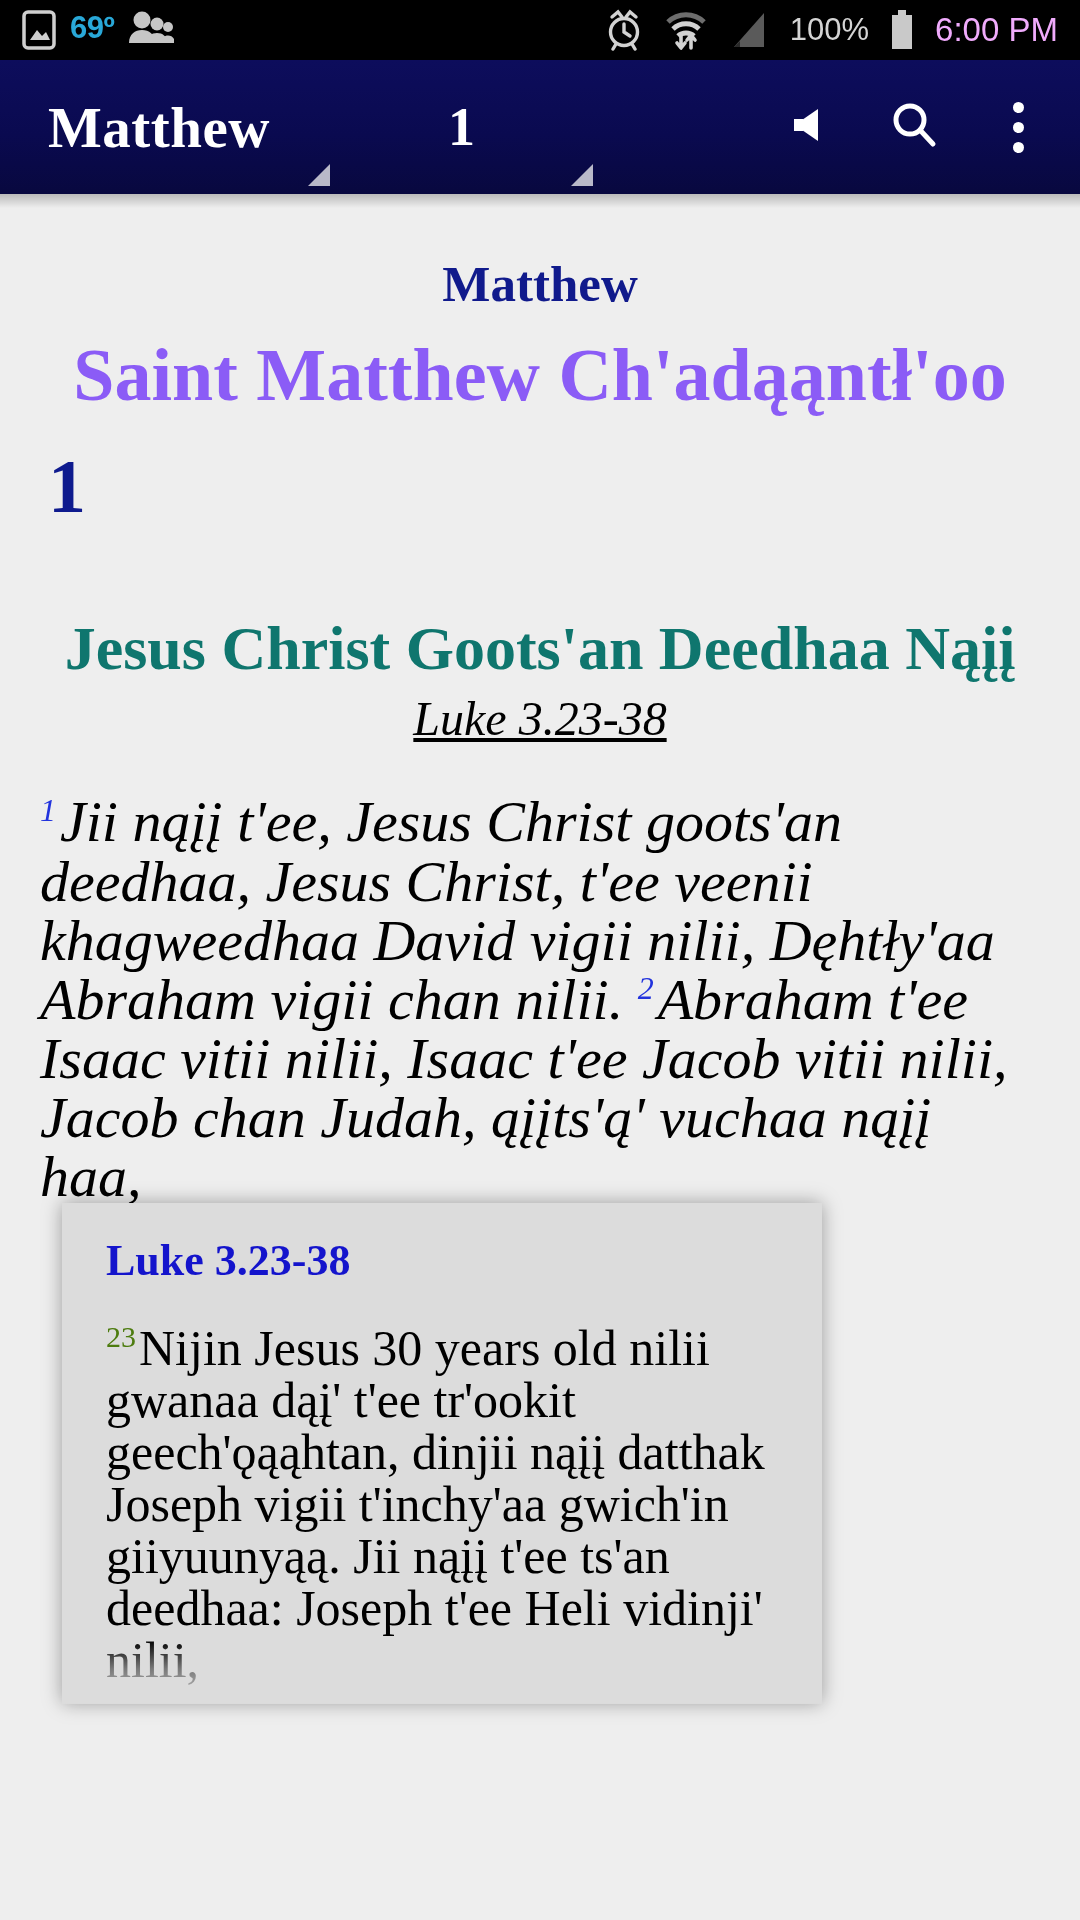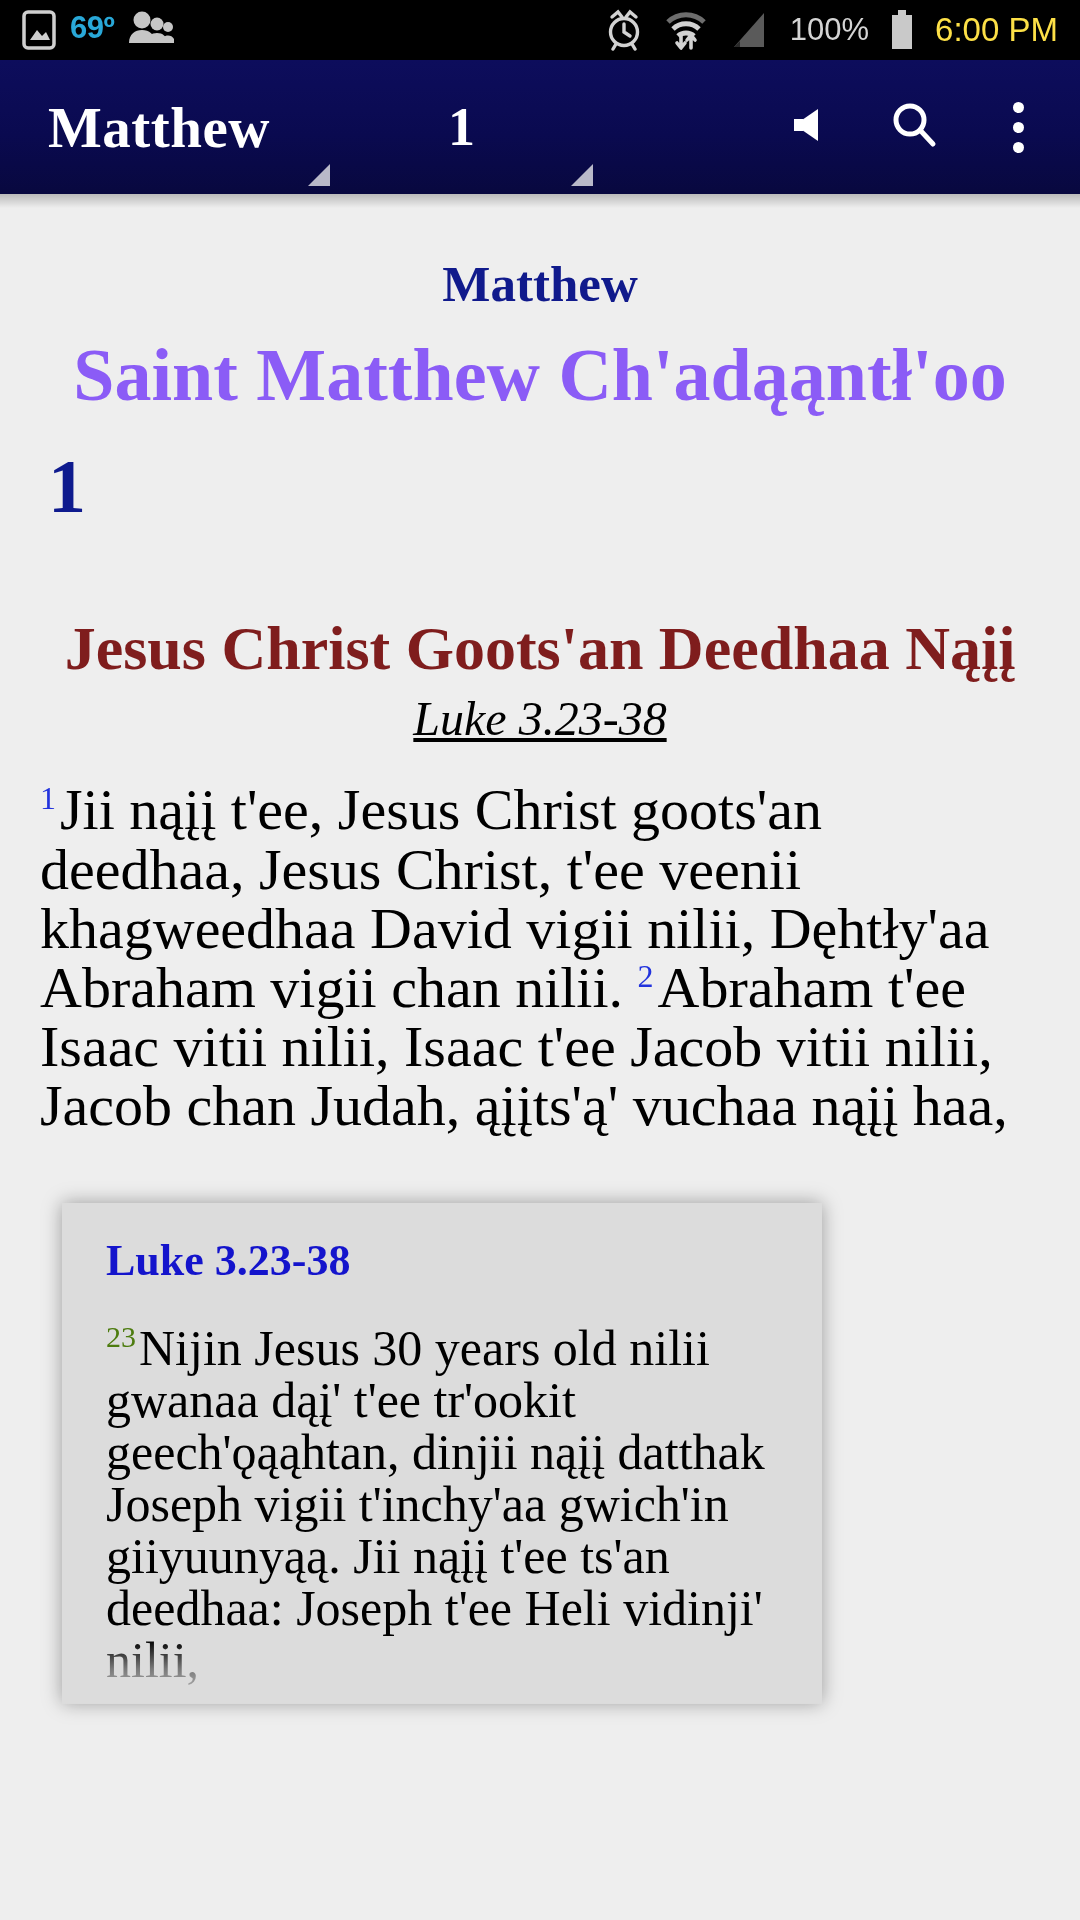--- a/index.html
+++ b/index.html
@@ -33,21 +33,21 @@
     color: #29a8d8;
     font-size: 31px;
     font-weight: bold;
     letter-spacing: -0.5px;
   }
   .sb-text {
     color: #d4d4d4;
     font-size: 31px;
     letter-spacing: 0px;
   }
-  .sb-time { color: #fde047; font-size: 33px; }
+  .sb-time { color: #f0abfc; font-size: 33px; }
   .sb-icon { display: inline-flex; align-items: center; }
 
   
   .app-bar {
     position: absolute;
     top: 60px; left: 0;
     width: 1080px; height: 134px;
     background: linear-gradient(180deg,#0d0d5c 0%, #0a0a50 55%, #08083f 100%);
     display: flex;
     align-items: center;
@@ -142,41 +142,42 @@
   .chapter-big {
     color: #0e1a8e;
     font-weight: bold;
     font-size: 76px;
     line-height: 1;
     margin-top: 26px;
     margin-left: 8px;
   }
   .section-heading {
     text-align: center;
-    color: #7f1d1d;
+    color: #0f766e;
     font-weight: bold;
     font-size: 62px;
     line-height: 1.05;
     margin-top: 92px;
     padding: 0 8px;
   }
   .section-ref {
     text-align: center;
     color: #000000;
     font-style: italic;
     text-decoration: underline;
     font-size: 48px;
     margin-top: 10px;
   }
   .verse-body {
     color: #000000;
     font-size: 58px;
     line-height: 1.02;
-    margin-top: 34px;
+    margin-top: 46px;
     text-align: left;
+    font-style: italic;
   }
   .vnum {
     color: #2233dd;
     font-size: 32px;
     vertical-align: super;
     font-weight: normal;
     padding-right: 4px;
   }
 
   

